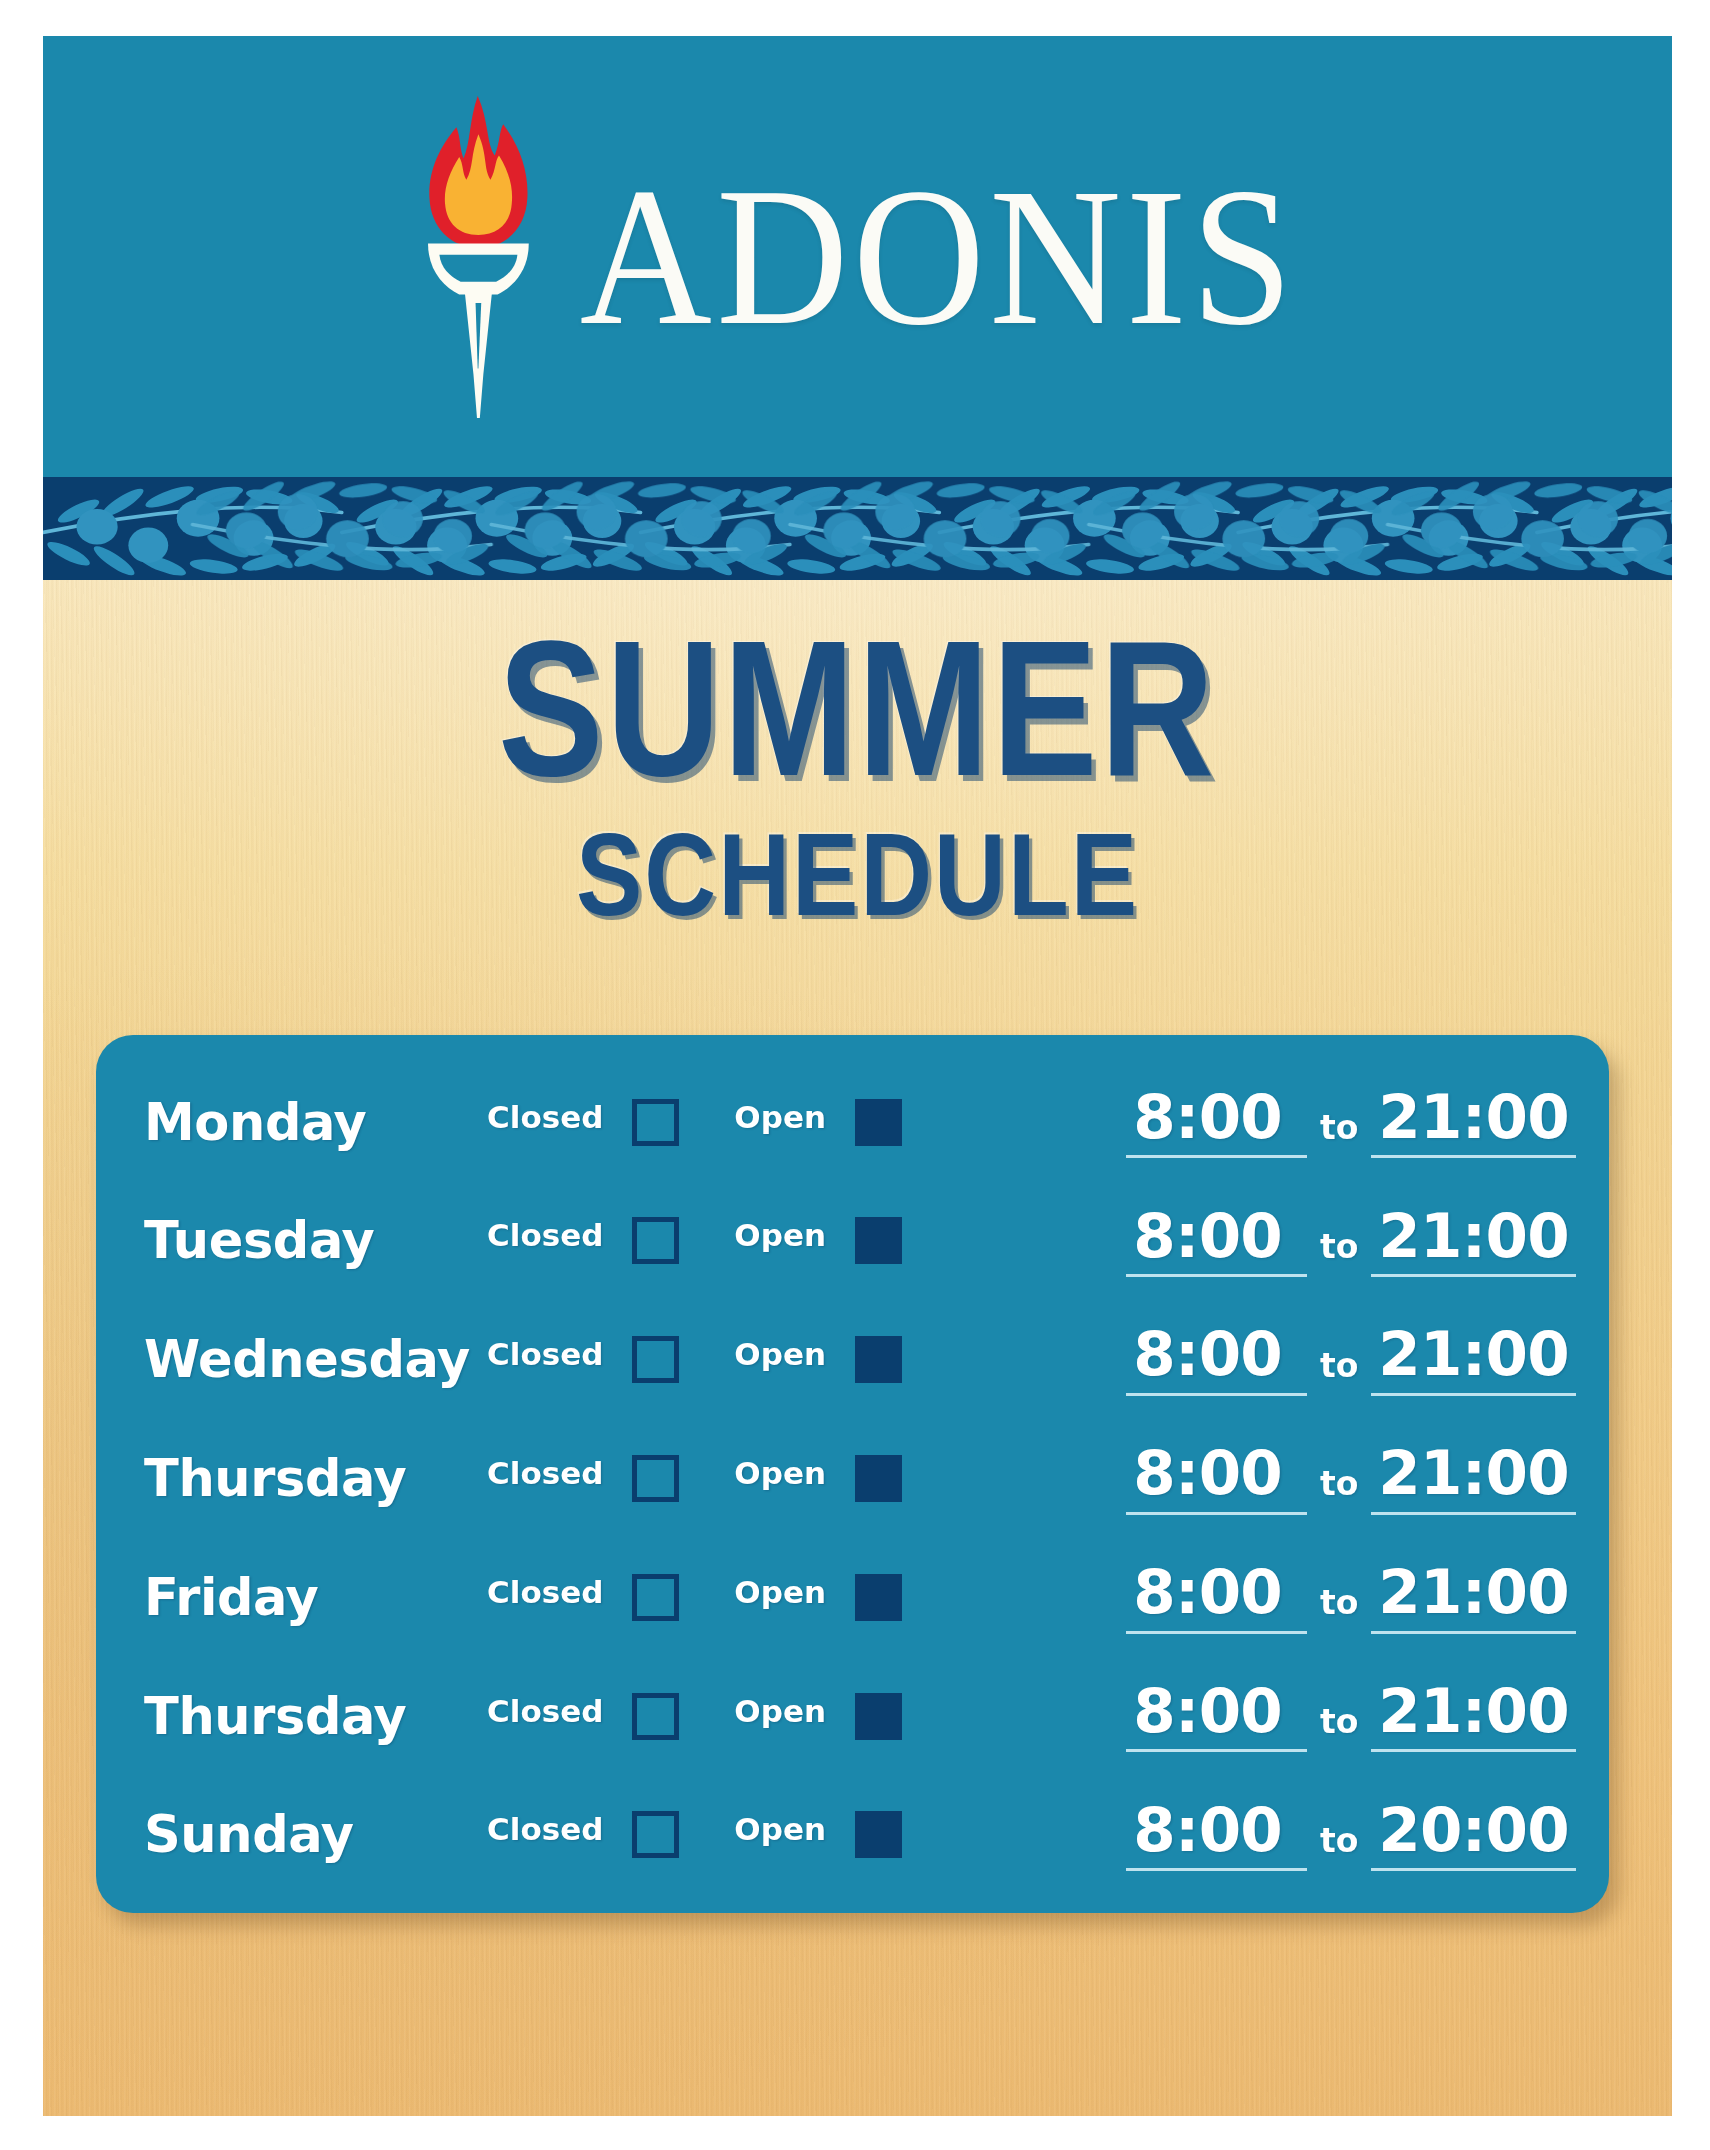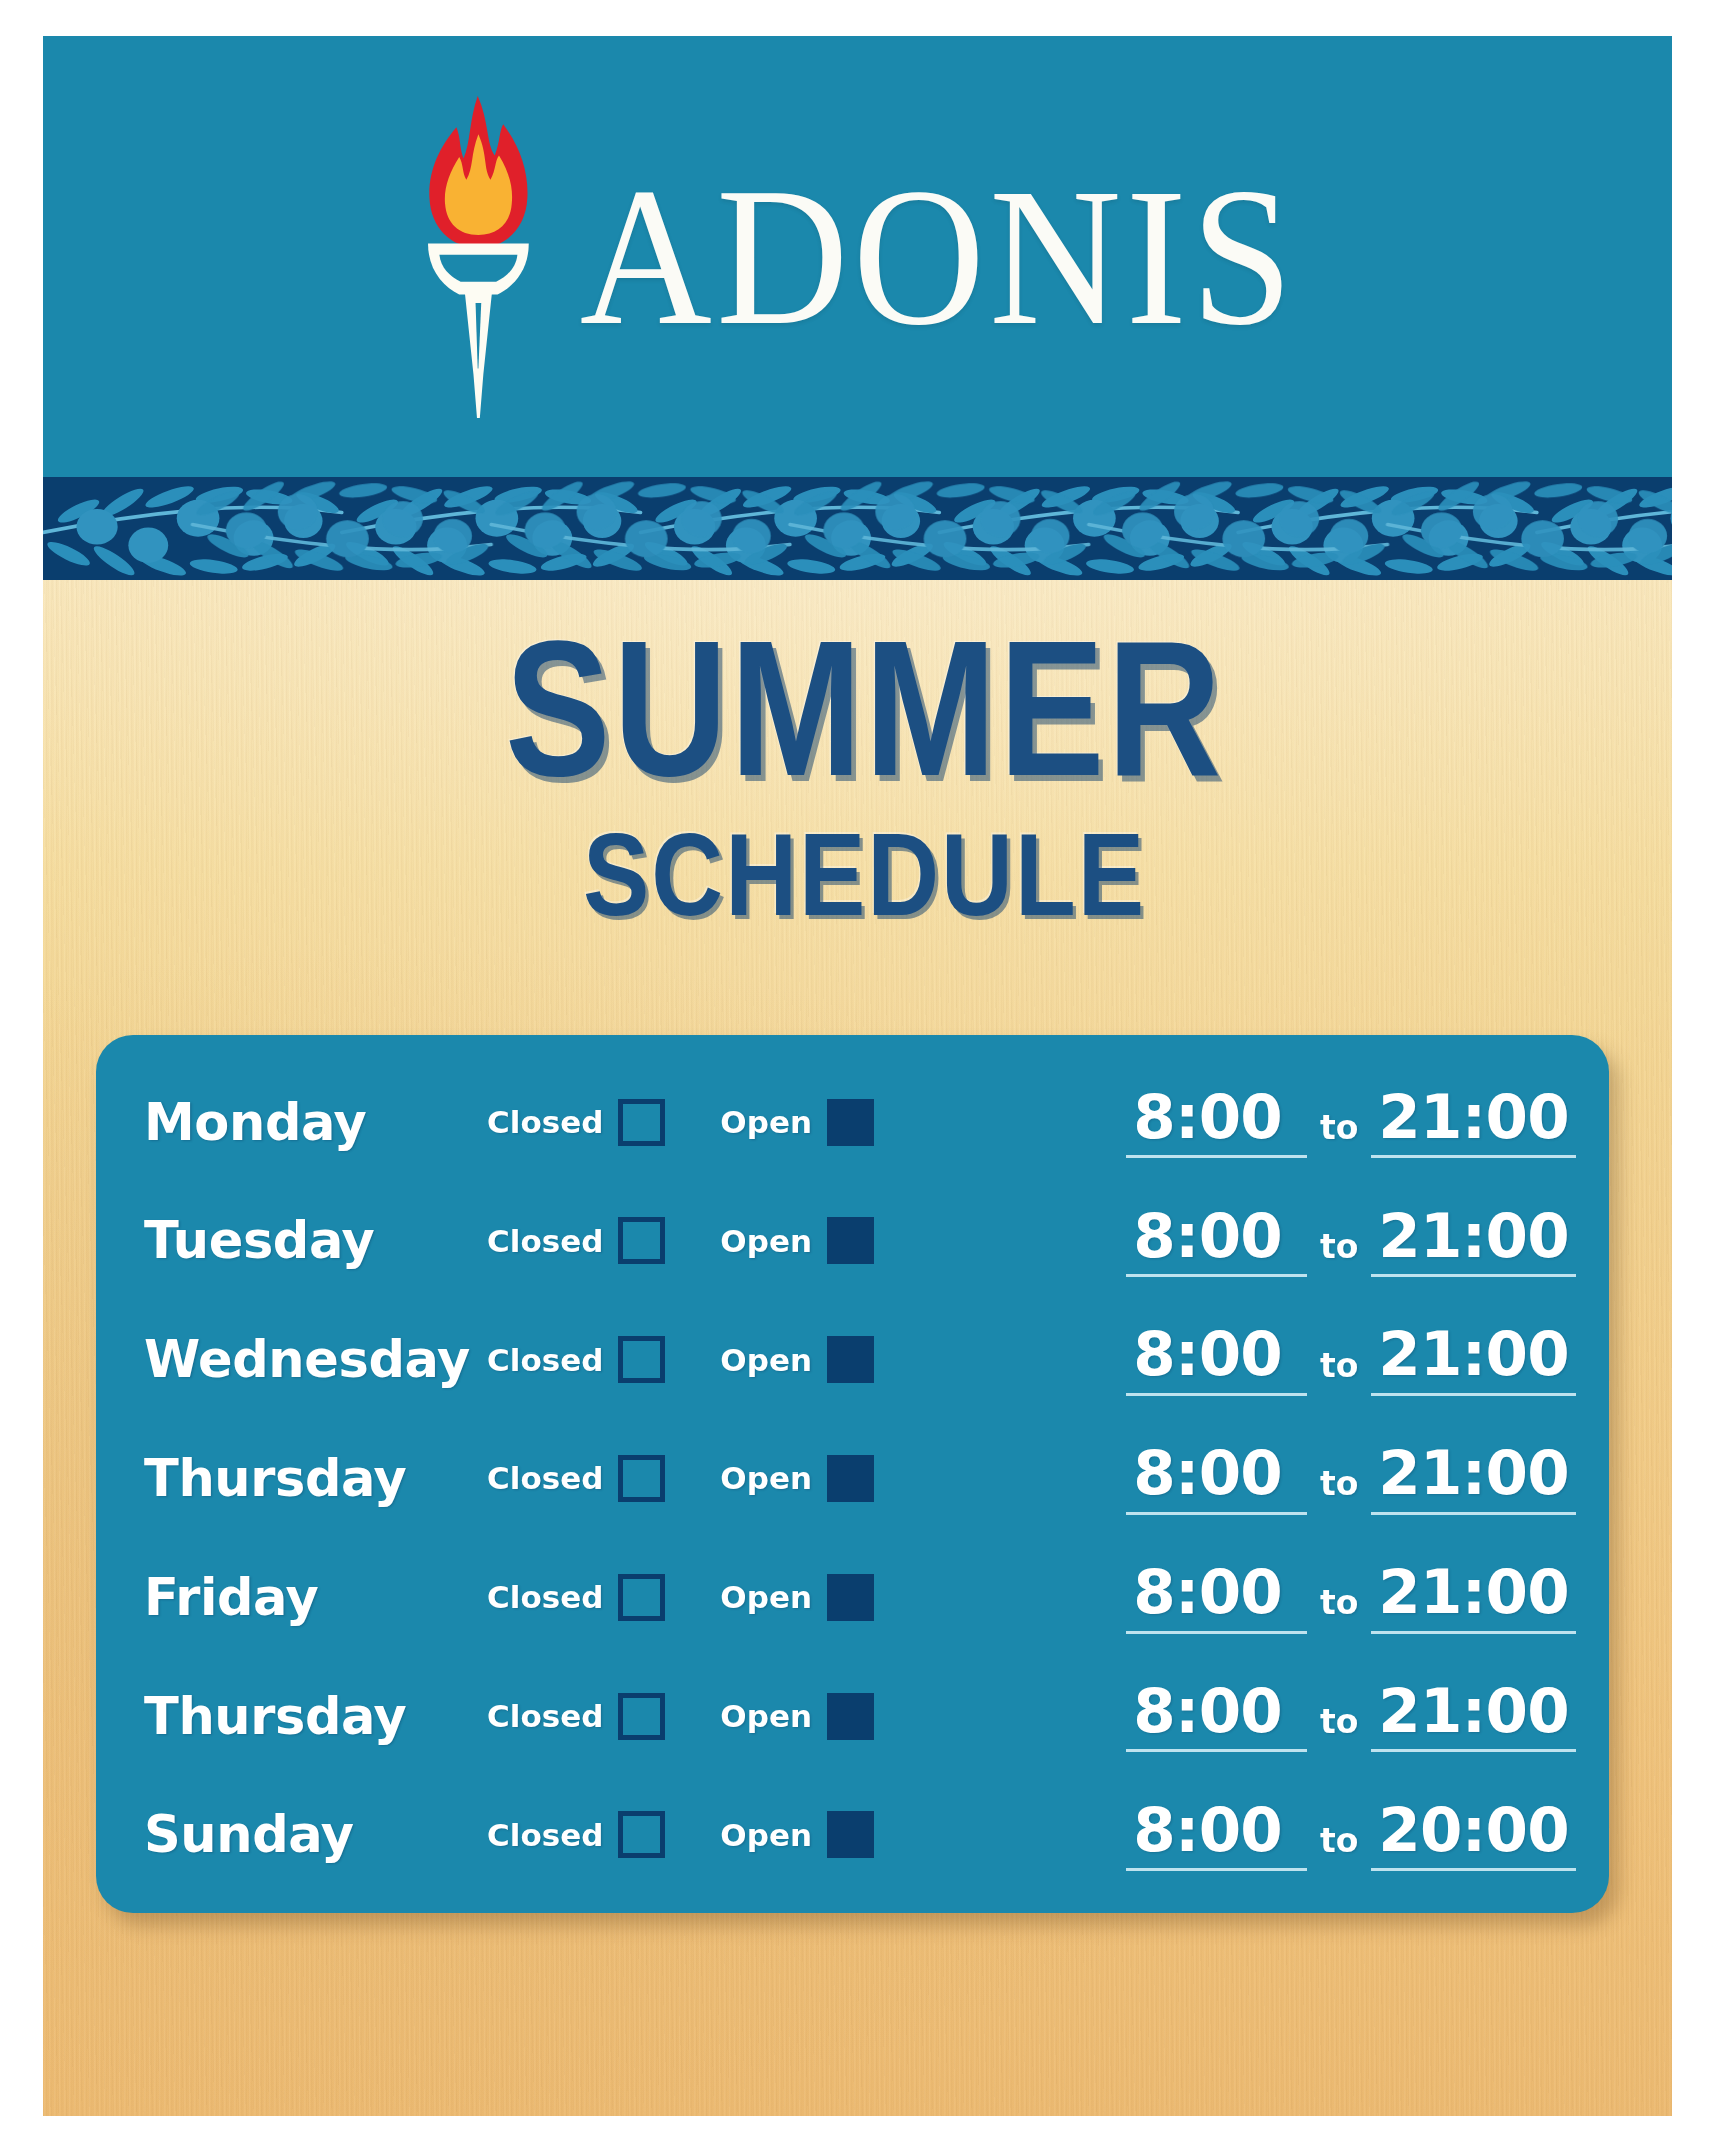--- a/index.html
+++ b/index.html
@@ -106,21 +106,20 @@
     z-index:6;
   }
   .olive-band svg{ display:block; width:1629px; height:103px; }
 
   
   .title-wrap{
     position:absolute; left:0; top:590px;
     width:1629px;
     text-align:center;
     z-index:7;
-    margin-left:7px;
   }
 
   .title-main{
     font-family:"Liberation Sans", sans-serif;
     font-weight:700;
     font-size:172px;
     line-height:0.96;
     letter-spacing:2.8px;
     color:#1c4f82;
     transform:scaleX(0.92) scaleY(1.12);
@@ -172,22 +171,21 @@
     font-size:51px;
     color:#ffffff;
     letter-spacing:-0.4px;
     width:343px;
     flex:0 0 343px;
     text-shadow:1.4px 1.4px 2.1px rgba(10,50,85,0.28);
   }
 
   .chk-group{
     display:flex;
-    align-items:center;
-    gap:15px;
+    gap:29px;
     flex:0 0 auto;
   }
 
   .chk-label{
     font-family:"DejaVu Sans", sans-serif;
     font-weight:700;
     font-size:31px;
     color:#ffffff;
     text-shadow:1.4px 1.4px 2.1px rgba(10,50,85,0.28);
   }

